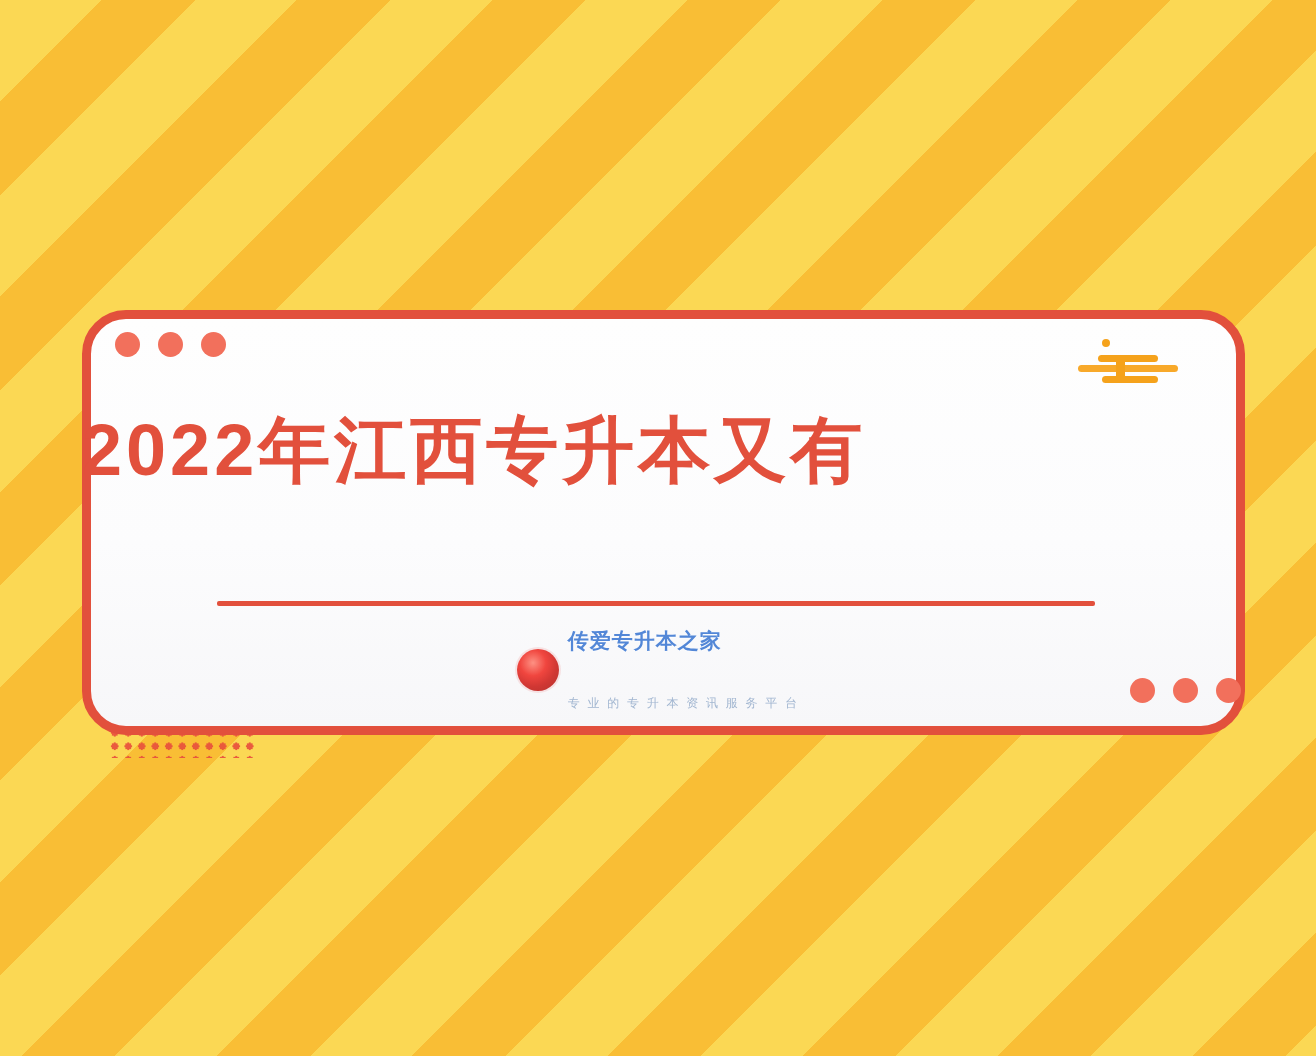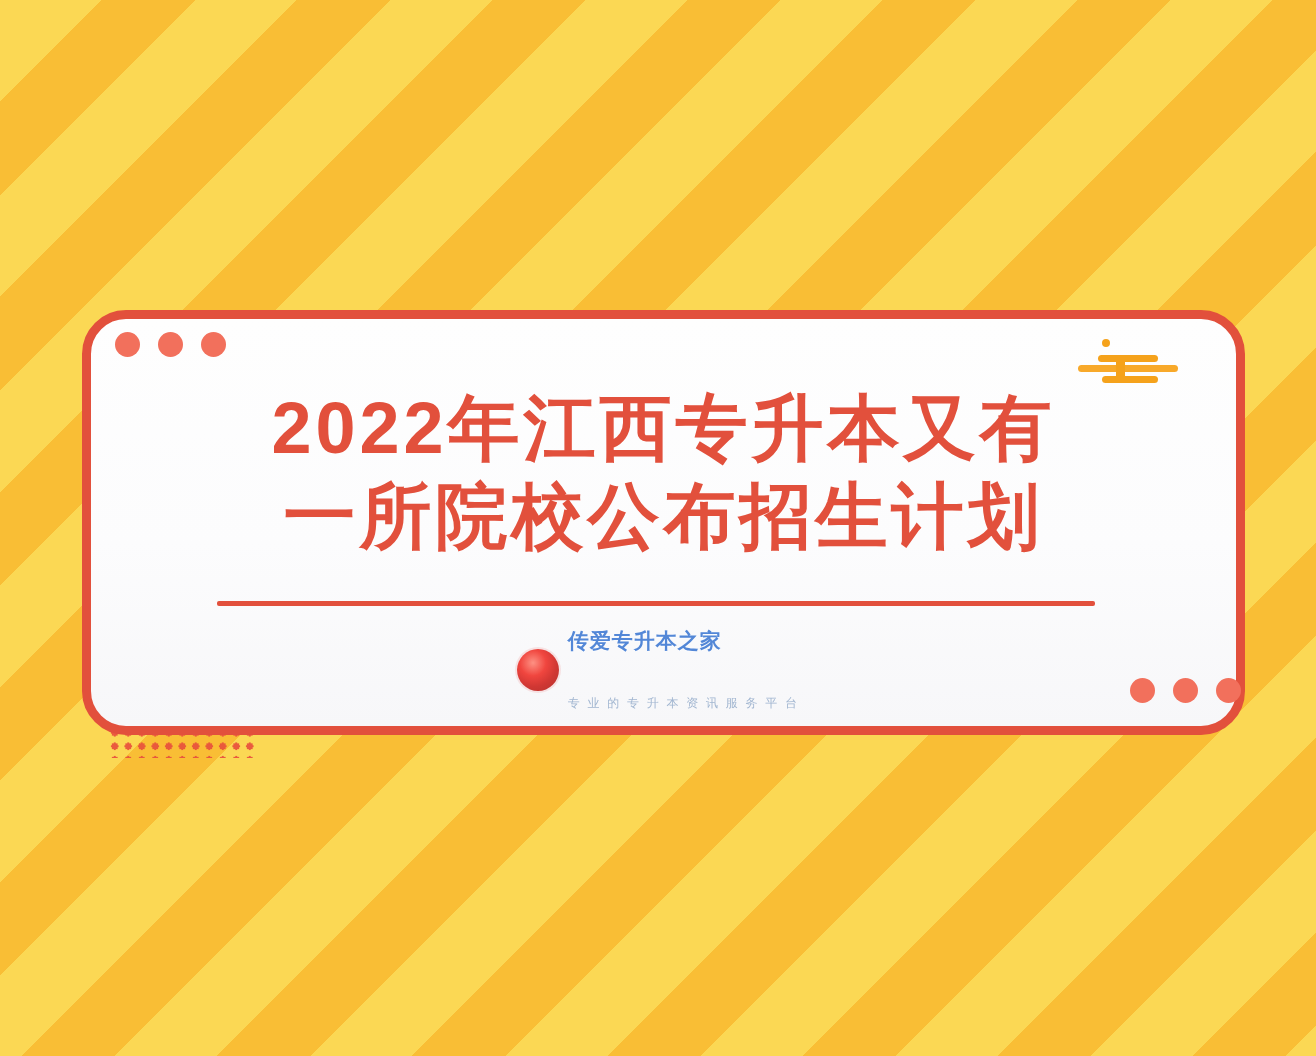--- a/index.html
+++ b/index.html
@@ -76,23 +76,23 @@
     top: 338px;
     width: 104px;
     height: 50px;
     z-index: 3;
   }
 
   
   #title-block {
     position: absolute;
     left: 82px;
-    top: 384px;
+    top: 406px;
     width: 1163px;
-    text-align: center;
+    text-align: left;
     z-index: 4;
   }
   .title-line {
     color: #E2503C;
     font-size: 72px;
     line-height: 88px;
     font-weight: bold;
     letter-spacing: 4px;
     white-space: nowrap;
     font-family: "Liberation Sans", "DejaVu Sans", sans-serif;
@@ -176,21 +176,20 @@
       <rect x="22" y="17" width="60" height="7" rx="3.5" fill="#F5A21B"></rect>
       <rect x="2" y="27" width="60" height="7" rx="3.5" fill="#F8A92A"></rect>
       <rect x="42" y="27" width="60" height="7" rx="3.5" fill="#F8A92A"></rect>
       <rect x="26" y="38" width="56" height="7" rx="3.5" fill="#F5A21B"></rect>
       <rect x="40" y="17" width="9" height="28" fill="#F5A21B"></rect>
     </svg>
   </div>
 
   <div id="title-block">
     <div class="title-line">2022年江西专升本又有</div>
-    <div class="title-line">一所院校公布招生计划</div>
   </div>
 
   <div id="divider"></div>
 
   <div id="brand">
     <span id="brand-mark"></span>
     <span id="brand-text">
       <span id="brand-name">传爱专升本之家</span>
       <span id="brand-slogan">专 业 的 专 升 本 资 讯 服 务 平 台</span>
     </span>

